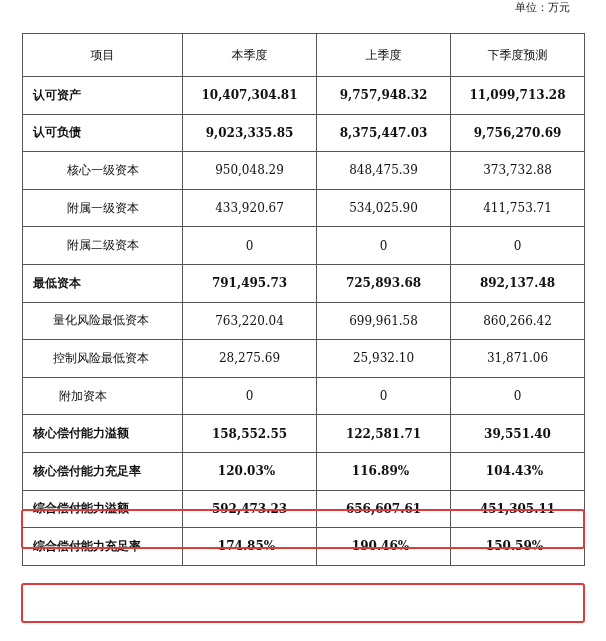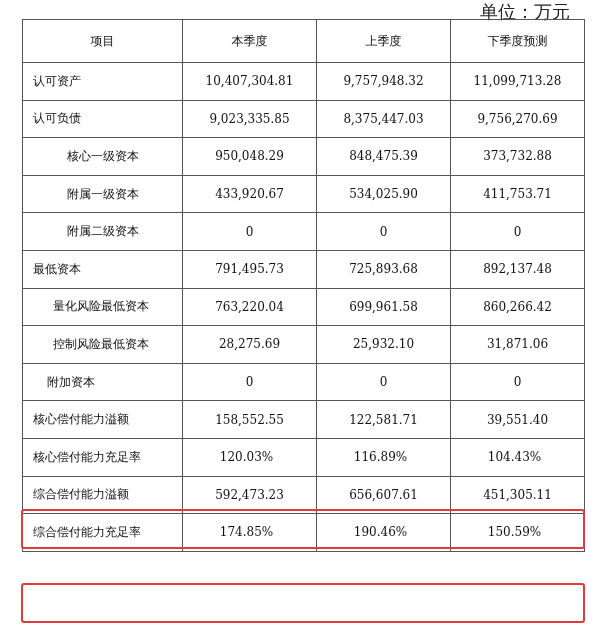--- a/index.html
+++ b/index.html
@@ -1,28 +1,28 @@
 <!DOCTYPE html>
 <html><head>
 <meta charset="utf-8">
 <style>
   html, body { margin:0; padding:0; background:#ffffff; }
   body { width:606px; height:641px; position:relative; overflow:hidden;
          font-family: "DejaVu Serif", "Liberation Serif", serif; color:#111; }
-  .unit { position:absolute; right:36px; top:0px; font-size:18px; color:#222; }
-  table { position:absolute; left:22px; top:19px; border-collapse:collapse; width:562px; table-layout:fixed;border-radius:32px; }
+  .unit { position:absolute; right:36px; top:0px; font-size:11px; color:#222; }
+  table { position:absolute; left:22px; top:33px; border-collapse:collapse; width:562px; table-layout:fixed;border-radius:32px; }
   col.c0 { width:160px; } col.c1 { width:134px; } col.c2 { width:134px; } col.c3 { width:134px; }
   td, th { border:1px solid #555; font-size:12px; padding:0 10px; }
   th { height:42px; font-weight:normal; text-align:center; }
   td { height:36.6px; text-align:center; }
   td.label { text-align:left; }
-  tr.bold td { font-weight:normal; }
+  tr.bold td { font-weight:bold; }
   td.indent1 { padding-left:44px; }
   td.indent2 { padding-left:30px; }
-  td.indent3 { padding-left:24px; }
+  td.indent3 { padding-left:36px; }
   tr.pct td.num { padding-right:16px; }
   .hl { position:absolute; border:2.5px solid #e03a3a; border-radius:3px; pointer-events:none; }
 </style>
 </head>
 <body>
 
 <div class="unit">单位：万元</div>
 
 <table>
   <colgroup>

